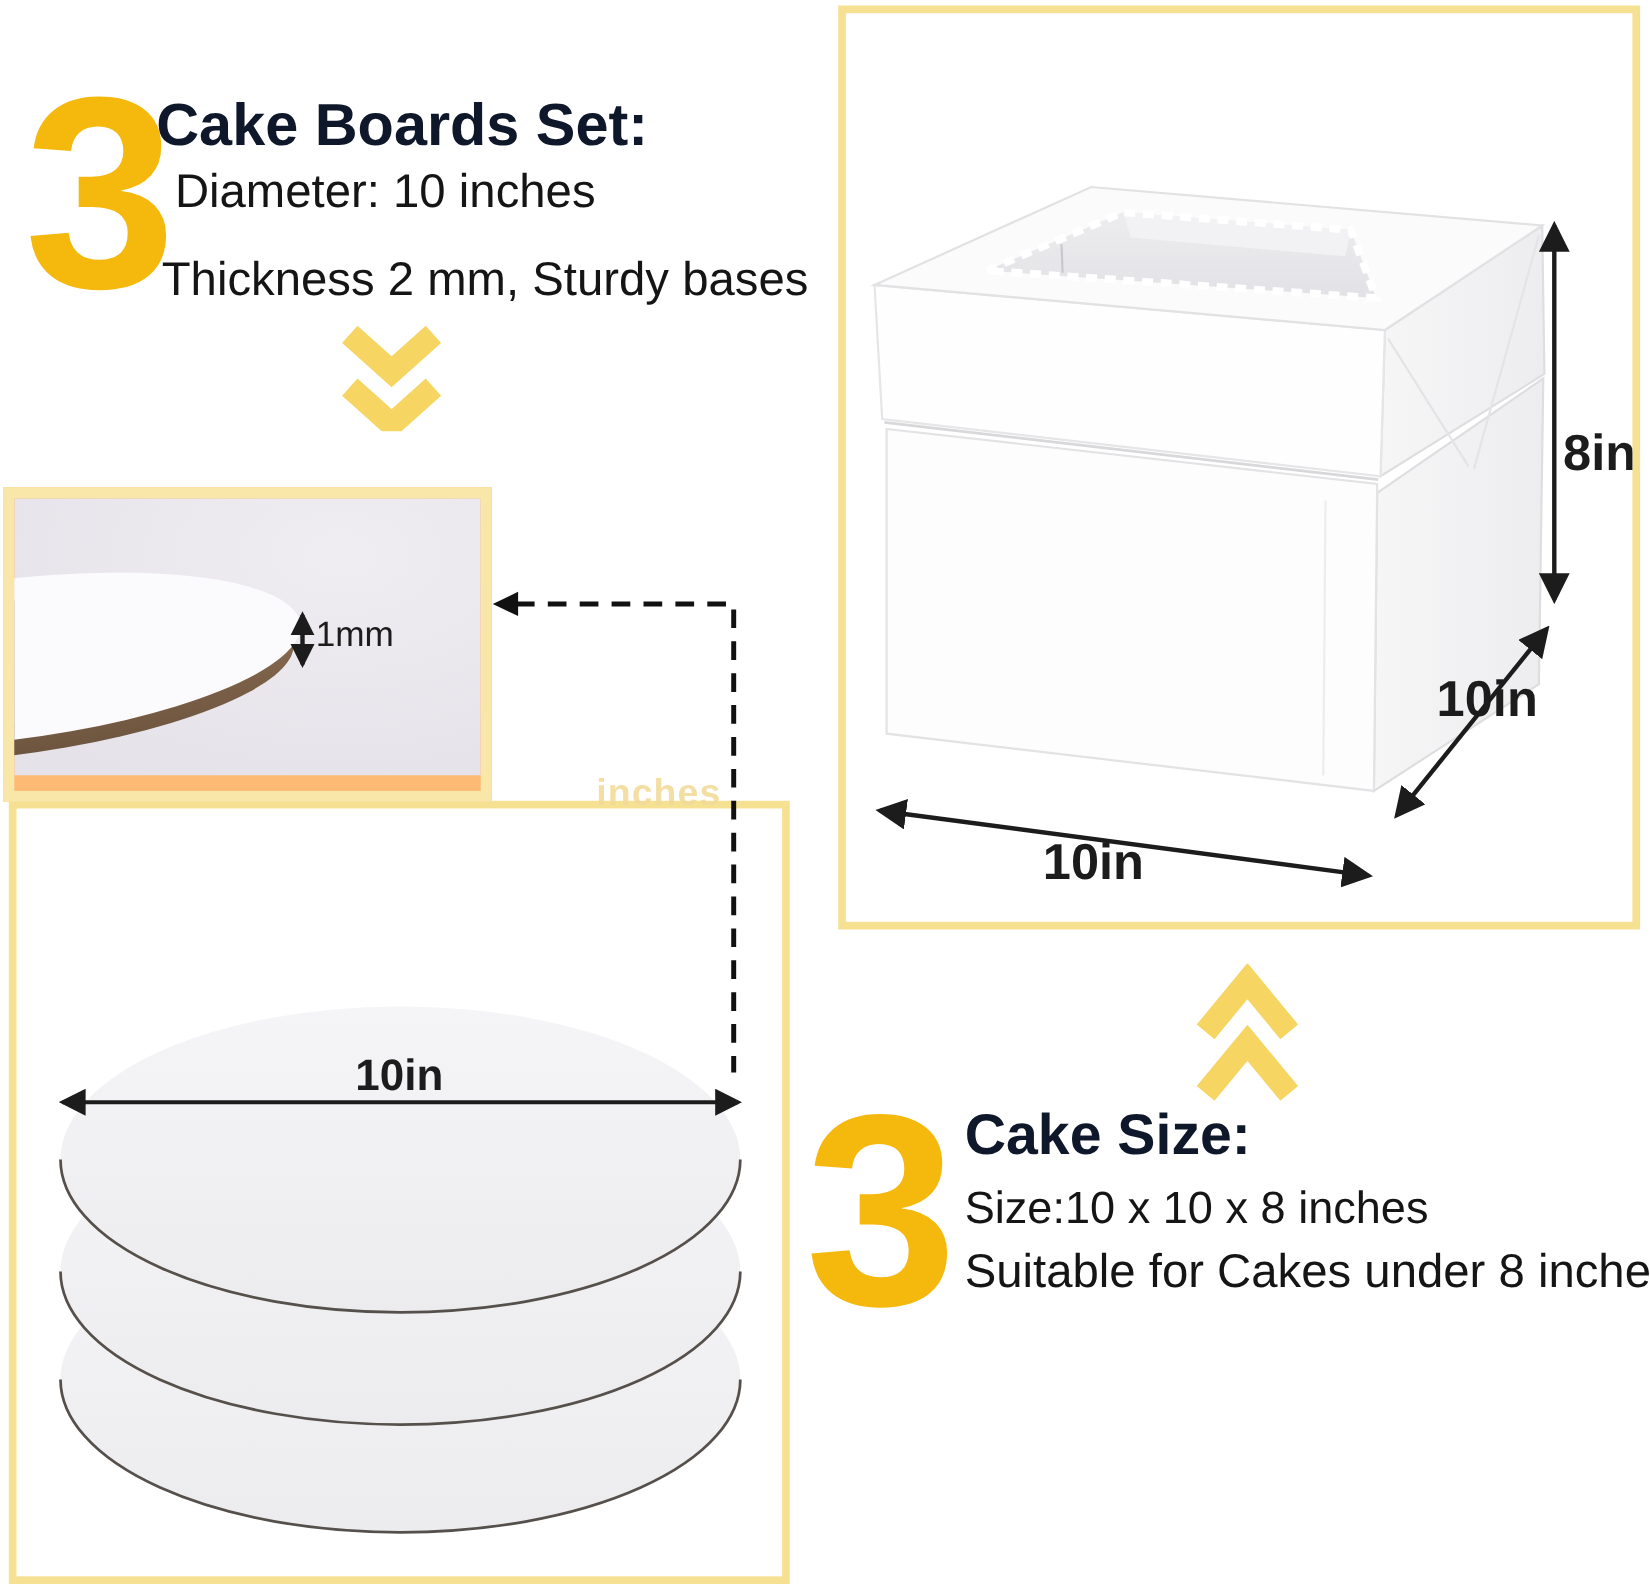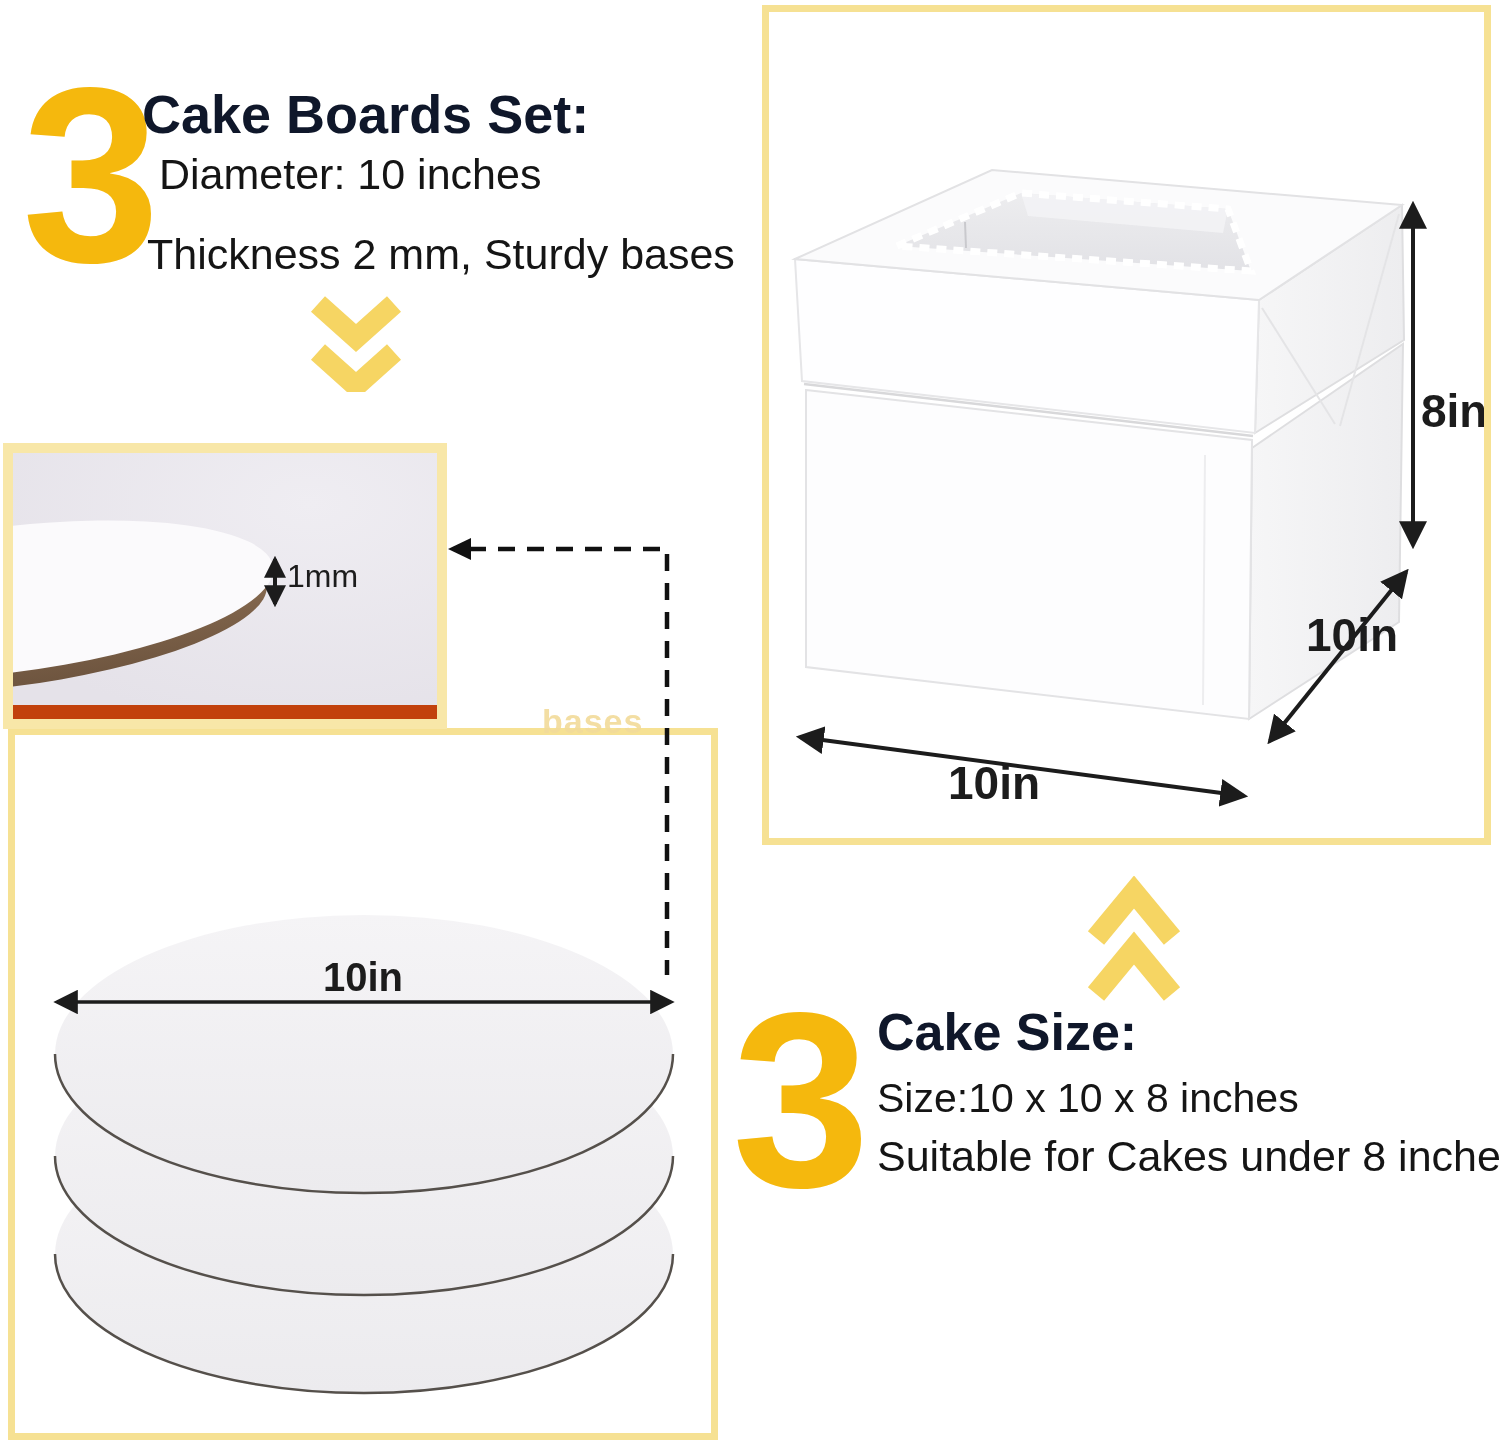--- a/index.html
+++ b/index.html
@@ -12,21 +12,21 @@
   .h-line{position:absolute;font-weight:400;color:#151515;z-index:2;white-space:nowrap;}
   #boards-title{left:142px;top:83px;font-size:54px;}
   #boards-line1{left:147px;top:150px;font-size:43px;margin-left:12px;}
   #boards-line2{left:147px;top:230px;font-size:43px;}
   #boxes-title{left:877px;top:1002px;font-size:52px;}
   #boxes-line1{left:877px;top:1075px;font-size:41px;}
   #boxes-line2{left:877px;top:1132px;font-size:43px;}
   #num-boards{left:22px;top:33px;}
   #num-boxes{left:732px;top:958px;}
   #inset{position:absolute;left:3px;top:443px;width:444px;height:286px;border:10px solid #F8E7A8;
-         background:#c2410c;box-sizing:border-box;z-index:2;}
+         background:#fdba74;box-sizing:border-box;z-index:2;}
   #watermark{position:absolute;left:542px;top:702px;font-weight:700;font-size:34px;letter-spacing:1px;
              color:#F2DB9A;opacity:.9;z-index:5;white-space:nowrap;}
   svg{display:block;}
   svg text.dim{font-family:"Liberation Sans",sans-serif;font-weight:700;font-size:46px;fill:#1c1c1c;}
   svg text.dim-sm{font-family:"Liberation Sans",sans-serif;font-weight:400;font-size:32px;fill:#1c1c1c;}
   svg text.dim-board{font-family:"Liberation Sans",sans-serif;font-weight:700;font-size:40px;fill:#1c1c1c;}
   .z3{z-index:3;} .z6{z-index:6;pointer-events:none;}
 </style>
 </head>
 <body>
@@ -72,21 +72,21 @@
       <line x1="262" y1="106" x2="262" y2="151" stroke="#1c1c1c" stroke-width="4" marker-start="url(#ahS)" marker-end="url(#ahS)"></line>
       <text class="dim-sm" x="274" y="134">1mm</text>
     </svg>
   </div>
 
   <svg class="abs z6" style="left:0;top:0;" width="1500" height="1448" viewBox="0 0 1500 1448">
     <polygon points="448,549 471,538 471,560" fill="#111"></polygon>
     <path d="M 469,549 L 667,549 L 667,975" fill="none" stroke="#111" stroke-width="4.5" stroke-dasharray="17 12"></path>
   </svg>
 
-  <div id="watermark">bases</div>
+  <div id="watermark">inches</div>
 
   <svg class="abs z3" style="left:769px;top:12px;" width="715" height="826" viewBox="769 12 715 826">
     <defs>
       <linearGradient id="sideG" x1="0" y1="0" x2="1" y2="0">
         <stop offset="0%" stop-color="#F6F6F7"></stop>
           <stop offset="100%" stop-color="#EDEDEF"></stop>
       </linearGradient>
       <linearGradient id="winG" x1="0" y1="0" x2="0" y2="1">
         <stop offset="0%" stop-color="#EDEDEF"></stop>
           <stop offset="100%" stop-color="#E2E2E6"></stop>

